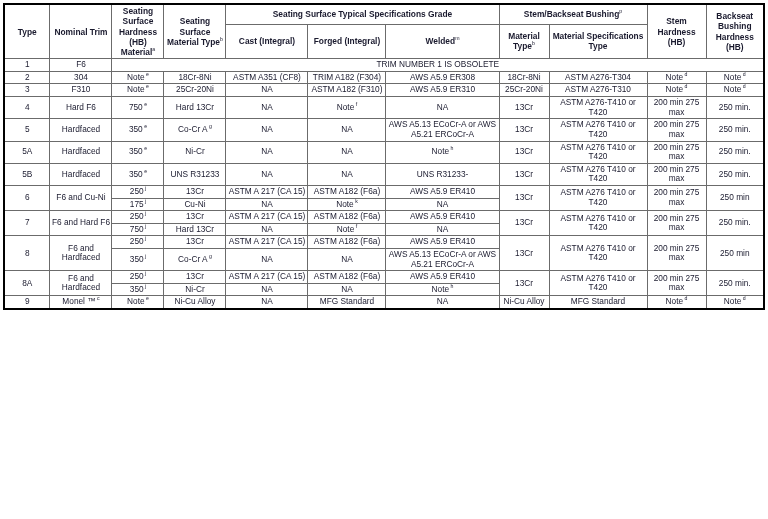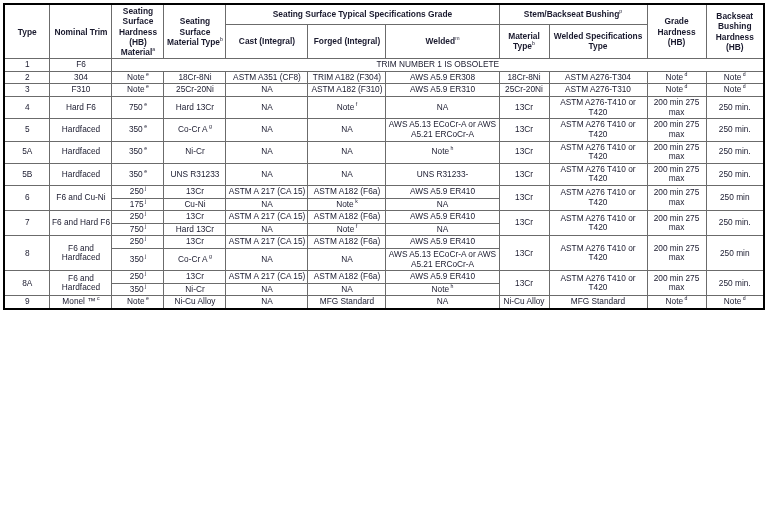--- a/index.html
+++ b/index.html
@@ -53,29 +53,29 @@
       <col style="width:58px">
   </colgroup>
   <thead>
     <tr class="hdr-row">
       <th rowspan="2">Type</th>
       <th rowspan="2">Nominal Trim</th>
       <th rowspan="2"><span>Seating Surface Hardness (HB) Material</span><sup>a</sup></th>
       <th rowspan="2"><span>Seating Surface Material Type</span><sup>b</sup></th>
       <th colspan="3">Seating Surface Typical Specifications Grade</th>
       <th colspan="2"><span>Stem/Backseat Bushing</span><sup>p</sup></th>
-      <th rowspan="2">Grade Hardness (HB)</th>
+      <th rowspan="2">Stem Hardness (HB)</th>
       <th rowspan="2">Backseat Bushing Hardness (HB)</th>
     </tr>
     <tr class="hdr-row">
       <th>Cast (Integral)</th>
       <th>Forged (Integral)</th>
       <th><span>Welded</span><sup>m</sup></th>
       <th><span>Material Type</span><sup>b</sup></th>
-      <th>Welded Specifications Type</th>
+      <th>Material Specifications Type</th>
     </tr>
   </thead>
   <tbody id="tbody">
       <tr>
         <td class="grpline"><span>1</span></td>
         <td class="grpline"><span>F6</span></td>
         <td colspan="9" class="grpline obsolete"><span>TRIM NUMBER 1 IS OBSOLETE</span></td>
       </tr>
       <tr>
         <td rowspan="1" class="grpline"><span>2</span></td>

